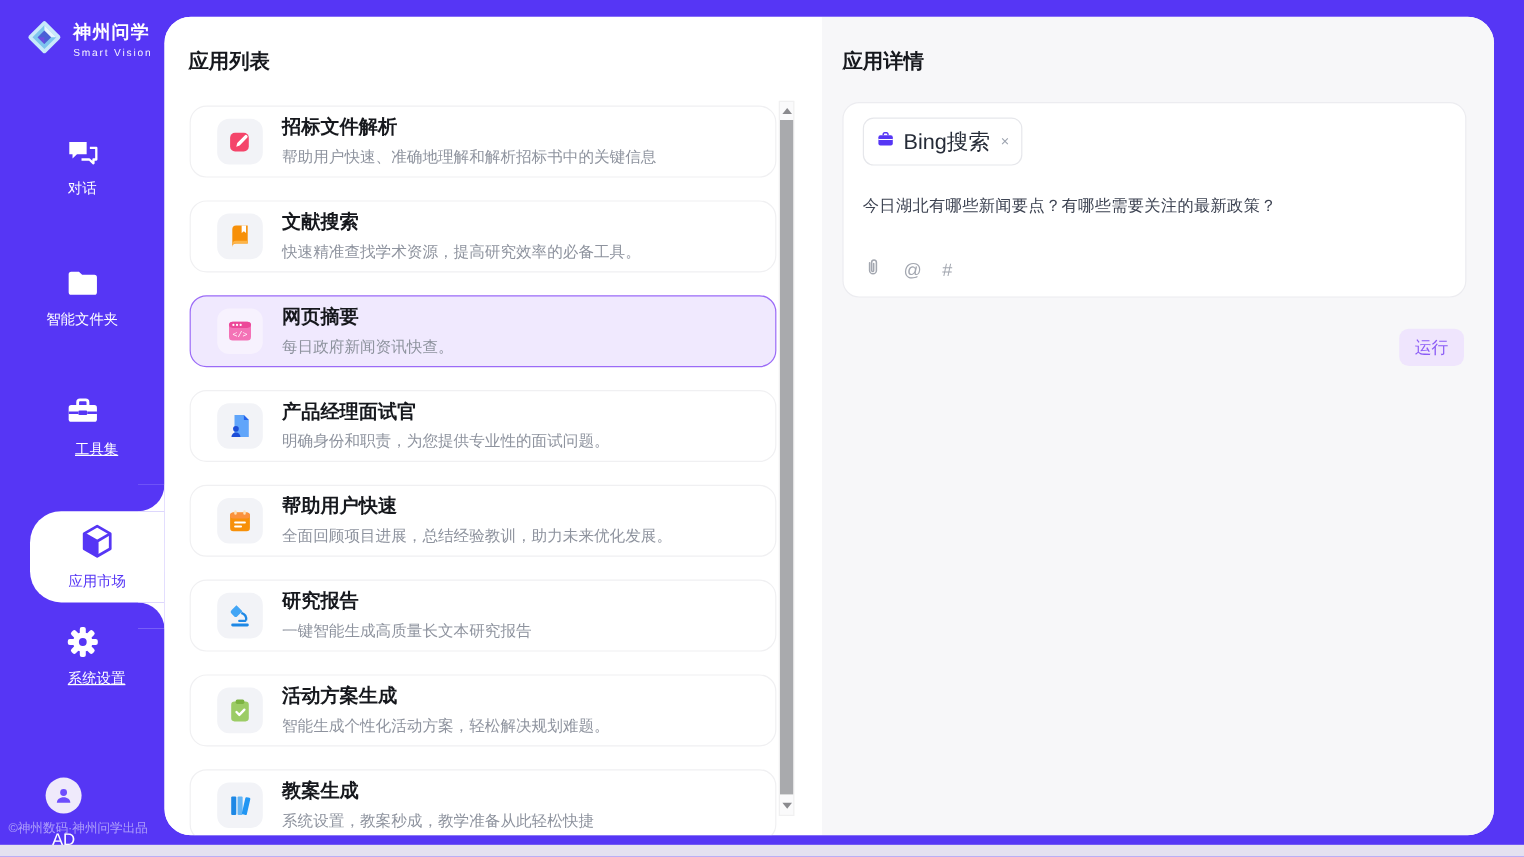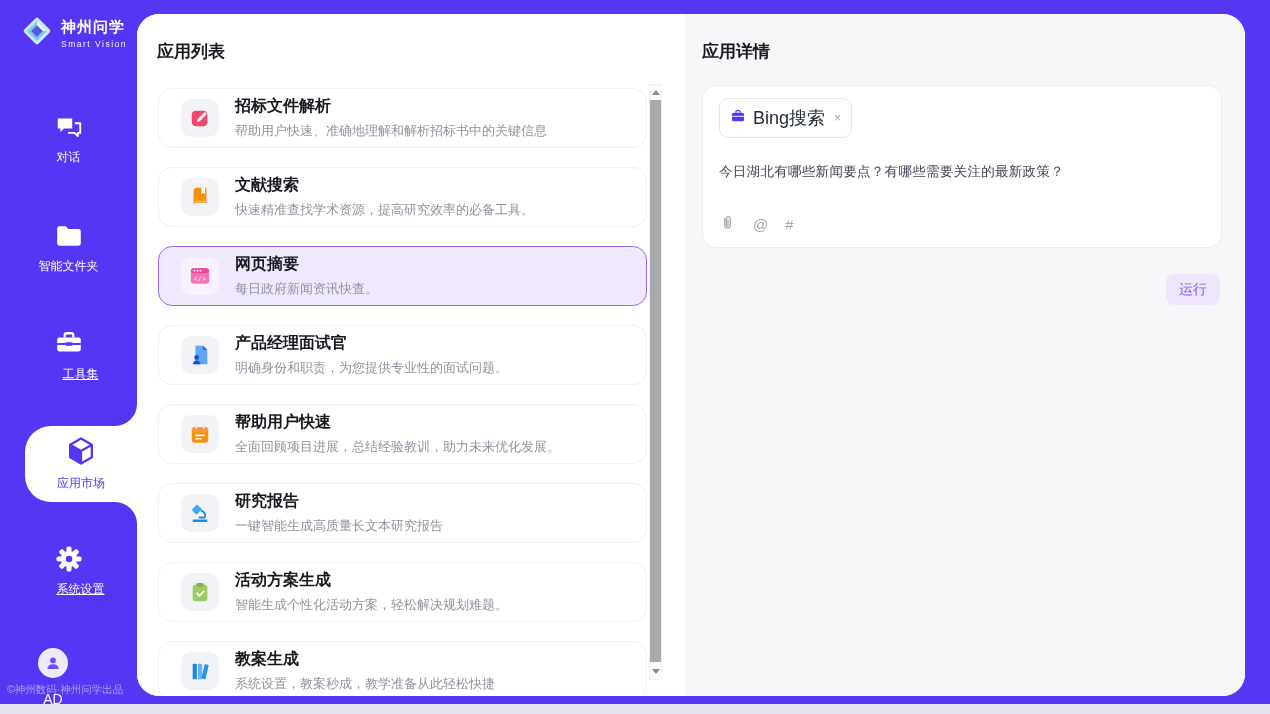--- a/index.html
+++ b/index.html
@@ -138,21 +138,21 @@
       <div class="ic">
         <svg width="32" height="32" viewBox="0 0 28 28">
           <path d="M4.5 8.5L14 14v11l-9.5-5.5z" fill="#5636F5"></path>
           <path d="M14 3l9.5 5.5v11L14 25l-9.5-5.5v-11z" fill="none" stroke="#5636F5" stroke-width="2" stroke-linejoin="round"></path>
           <path d="M4.5 8.5L14 14l9.5-5.5M14 14v11" fill="none" stroke="#5636F5" stroke-width="2" stroke-linejoin="round"></path>
         </svg>
       </div>
       <div class="lbl">应用市场</div>
     </div>
 
-    <div class="nav" style="top:544px">
+    <div class="nav" style="top:520px">
       <div class="ic">
         <svg width="30" height="30" viewBox="0 0 24 24">
           <g fill="#fff">
             <rect x="10" y="2" width="4" height="20" rx="1.4"></rect>
             <rect x="2" y="10" width="20" height="4" rx="1.4"></rect>
             <rect x="10" y="2" width="4" height="20" rx="1.4" transform="rotate(45 12 12)"></rect>
             <rect x="10" y="2" width="4" height="20" rx="1.4" transform="rotate(-45 12 12)"></rect>
             <circle cx="12" cy="12" r="6.5"></circle>
           </g>
           <circle cx="12" cy="12" r="2.6" fill="#5636F5"></circle>

